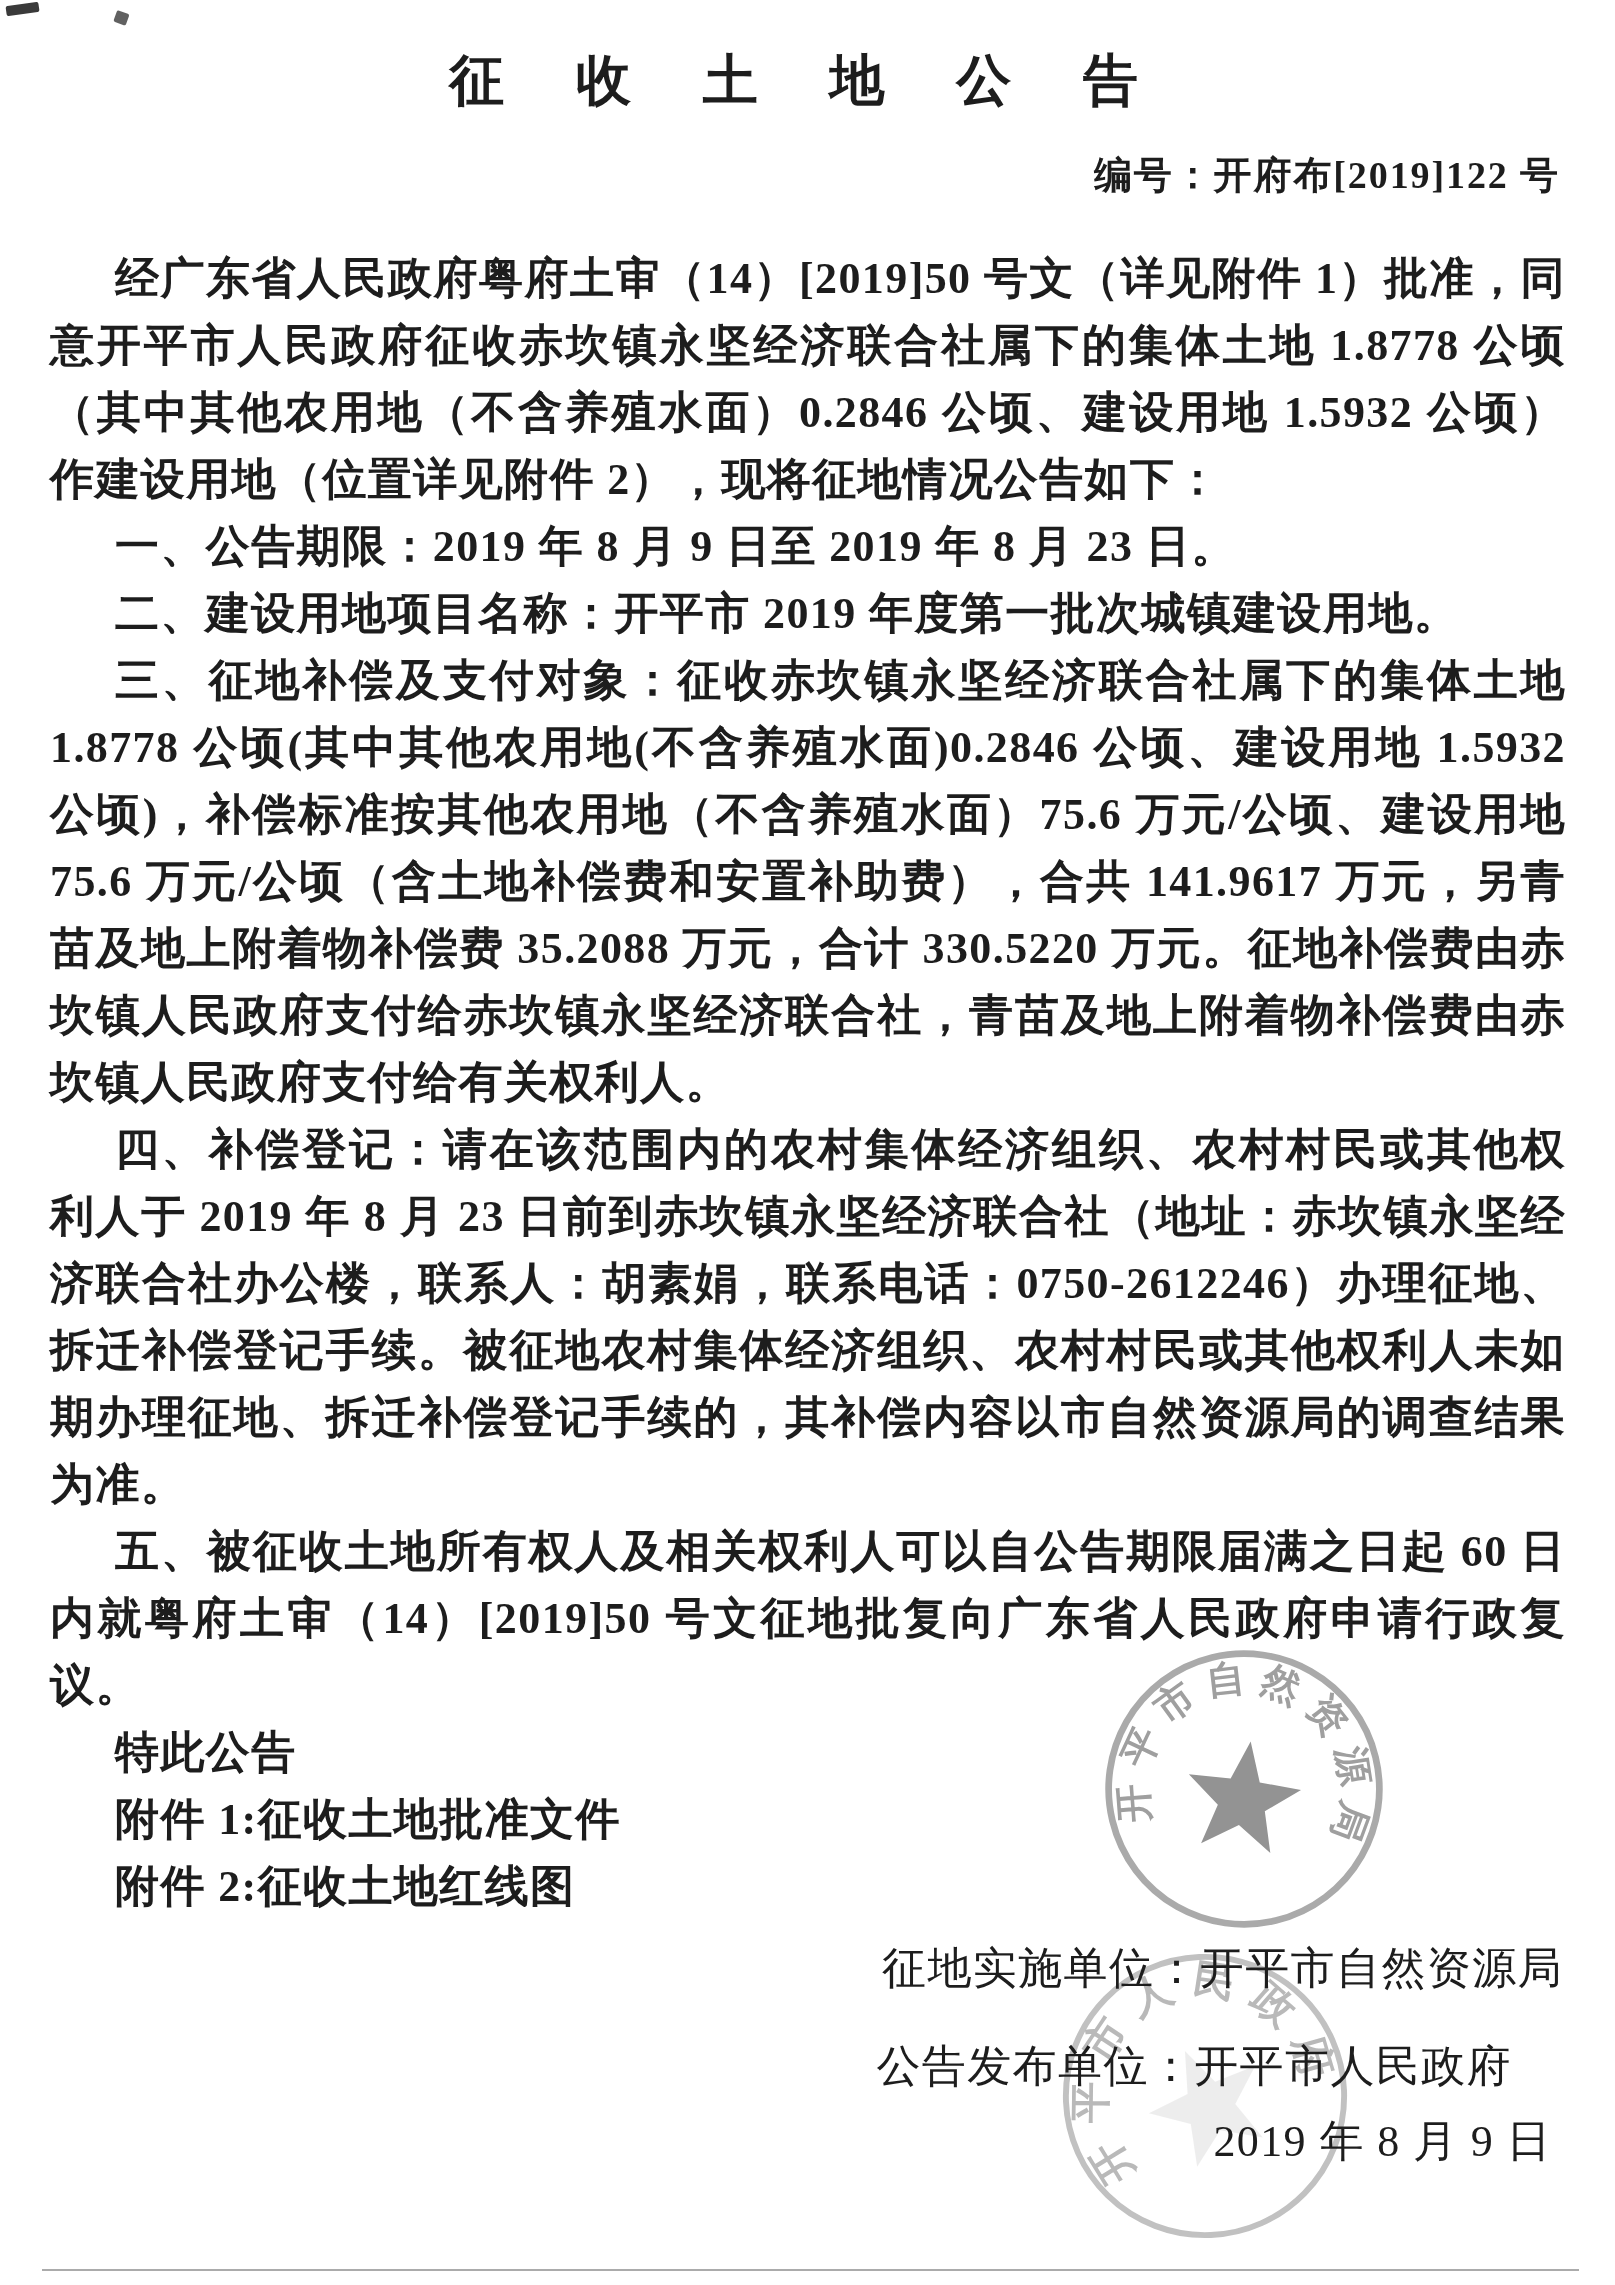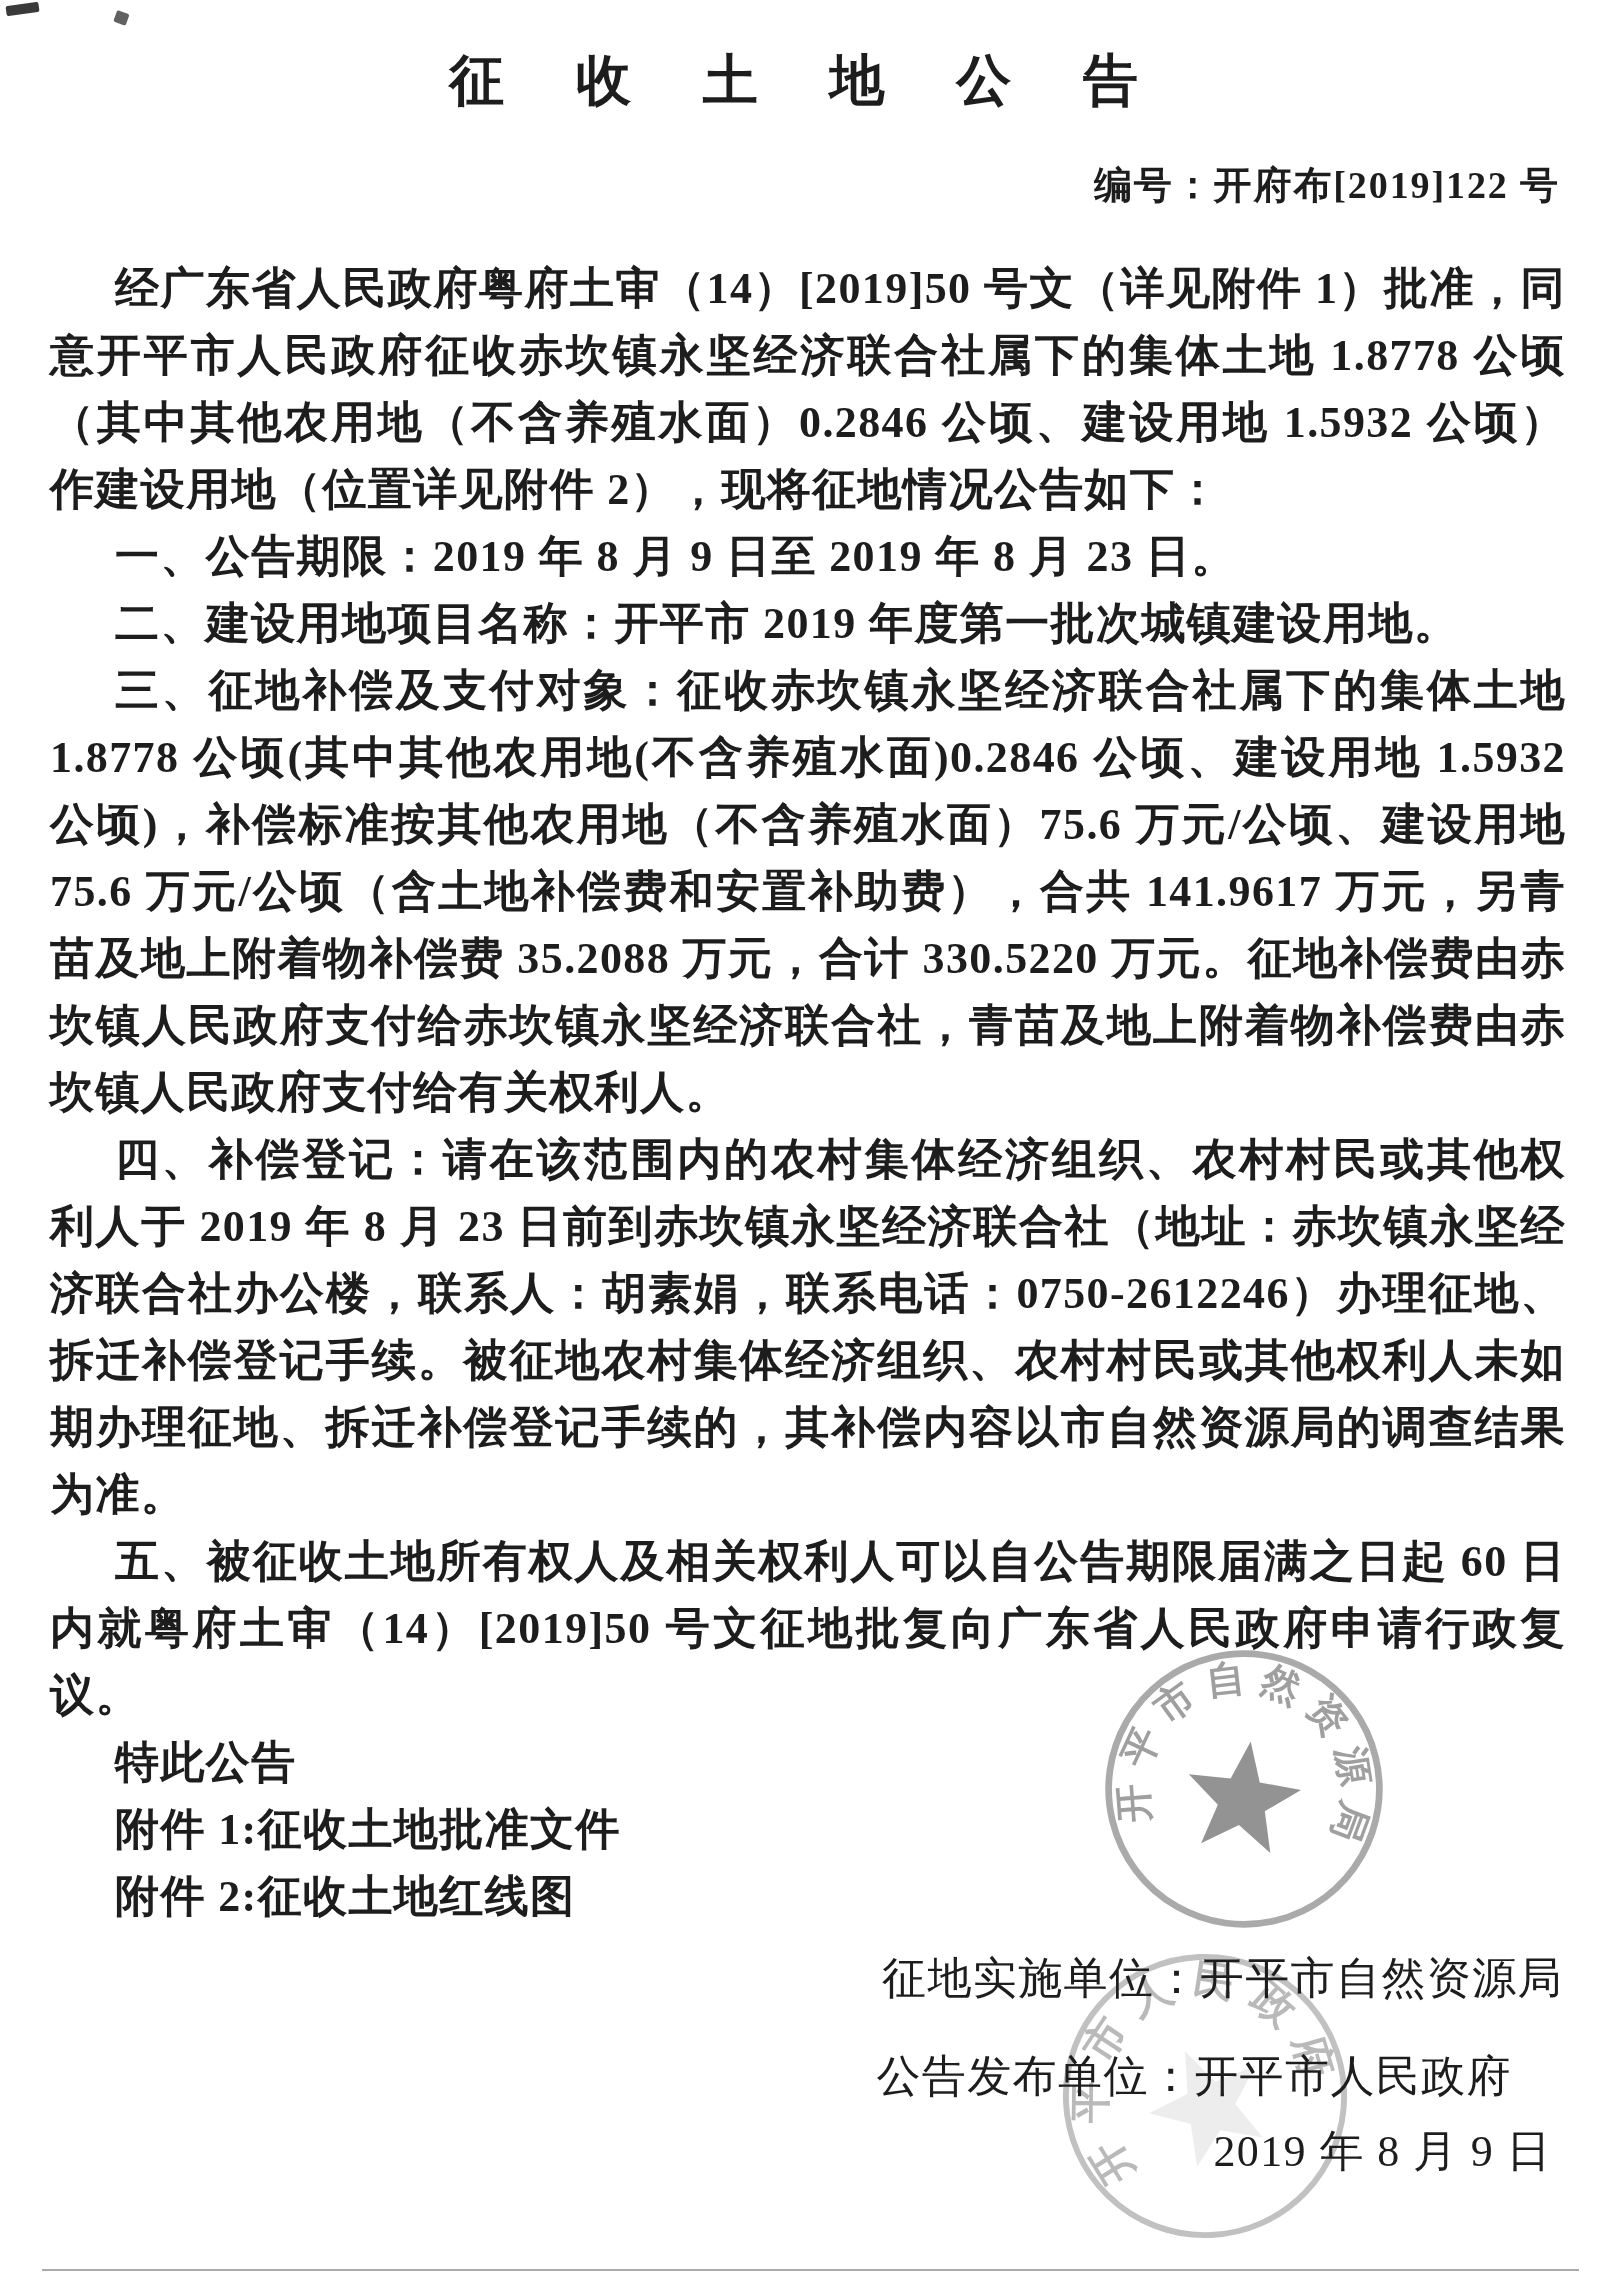--- a/index.html
+++ b/index.html
@@ -16,21 +16,21 @@
   .title {
     margin-top: 27px;
     text-align: center;
     font-size: 55px;
     font-weight: 700;
     letter-spacing: 29px;
     line-height: 108px;
     white-space: nowrap;
   }
   .doc-number {
-    margin-top: 22px;
+    margin-top: 12px;
     text-align: right;
     padding-right: 56px;
     font-size: 38px;
     font-weight: 700;
     letter-spacing: 1.9px;
     line-height: 56px;
   }
   .body {
     position: relative;
     z-index: 2;

